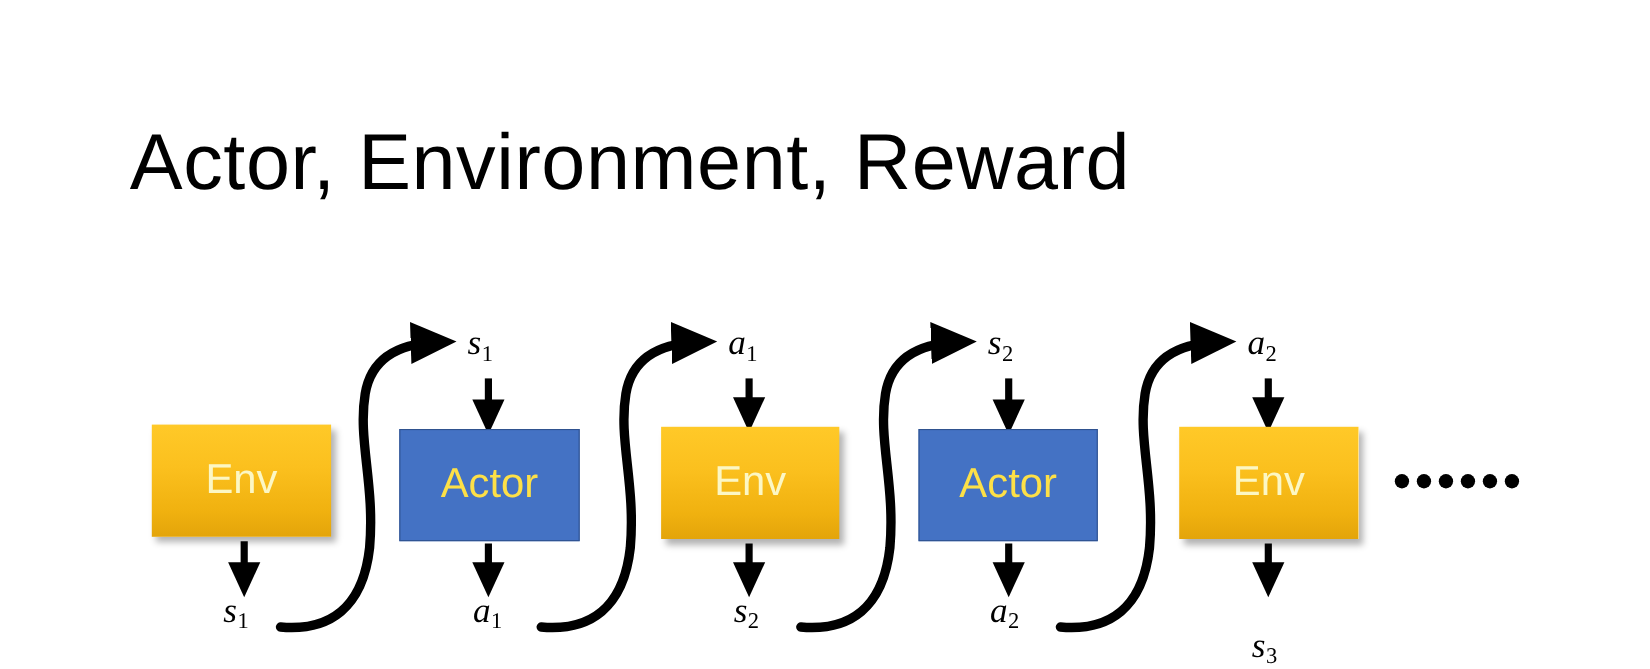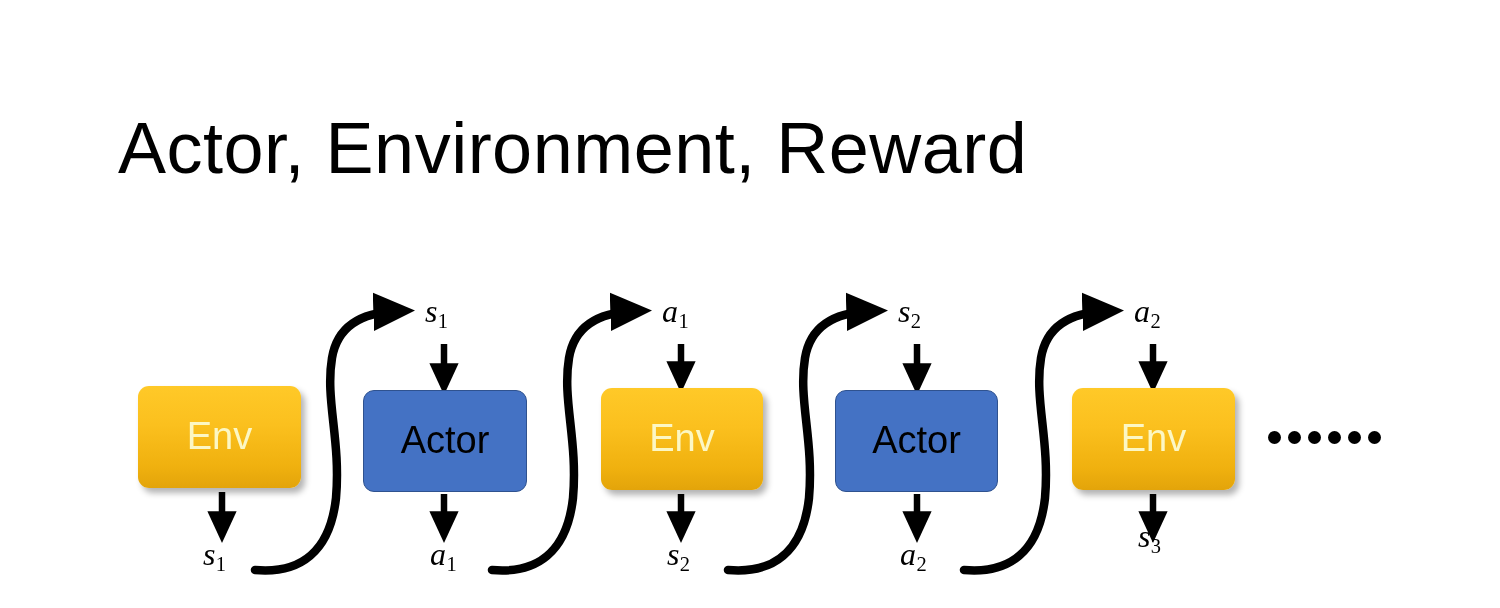--- a/index.html
+++ b/index.html
@@ -53,31 +53,30 @@
   .node {
     position: absolute;
     display: flex;
     align-items: center;
     justify-content: center;
     box-sizing: border-box;
     font-family: "Liberation Sans", sans-serif;
     font-size: 38px;
     font-weight: 400;
     line-height: 1;
-    border-radius: 11px;
   }
   .node.env {
     background: linear-gradient(to bottom, #FFC928 0%, #FBC01E 38%, #F0B10F 78%, #E3A40A 100%);
     color: #FCF7C4;
     box-shadow: 4px 5px 6px rgba(0,0,0,0.30);
     border: none;
   }
   .node.actor {
     background: #4472C4;
-    color: #000000;
+    color: #fde047;
     border: 1.5px solid #2F528F;
   }
   .node-label {
     display: block;
     transform: translateY(-1px);
   }
 
   
   .mathlabel {
     position: absolute;
@@ -190,21 +189,21 @@
     </div>
     <div class="mathlabel" style="left:430px; top:538px;">
       <span>a</span><sub>1</sub>
     </div>
     <div class="mathlabel" style="left:667px; top:538px;">
       <span>s</span><sub>2</sub>
     </div>
     <div class="mathlabel" style="left:900px; top:538px;">
       <span>a</span><sub>2</sub>
     </div>
-    <div class="mathlabel" style="left:1138px; top:520px;">
+    <div class="mathlabel" style="left:1138px; top:570px;">
       <span>s</span><sub>3</sub>
     </div>
 
     <div id="ellipsis">
       <span class="dot"></span>
       <span class="dot"></span>
       <span class="dot"></span>
       <span class="dot"></span>
       <span class="dot"></span>
       <span class="dot"></span>

